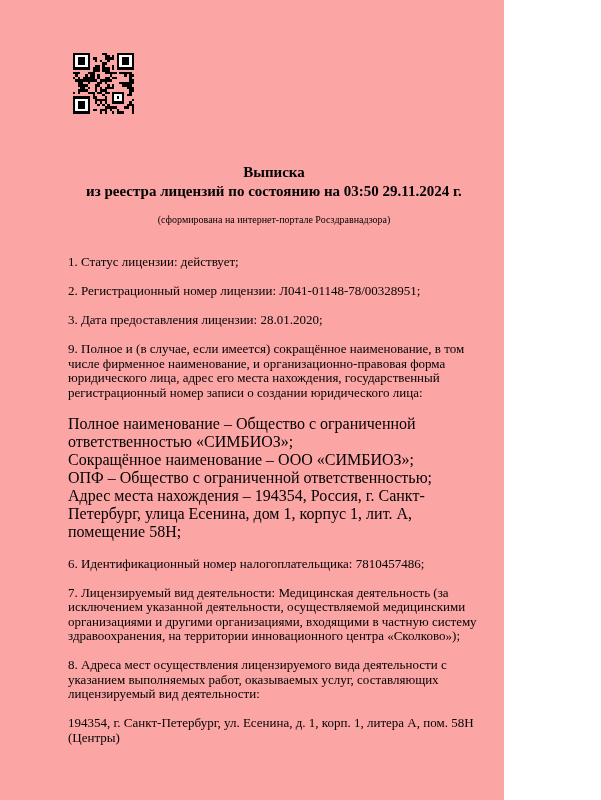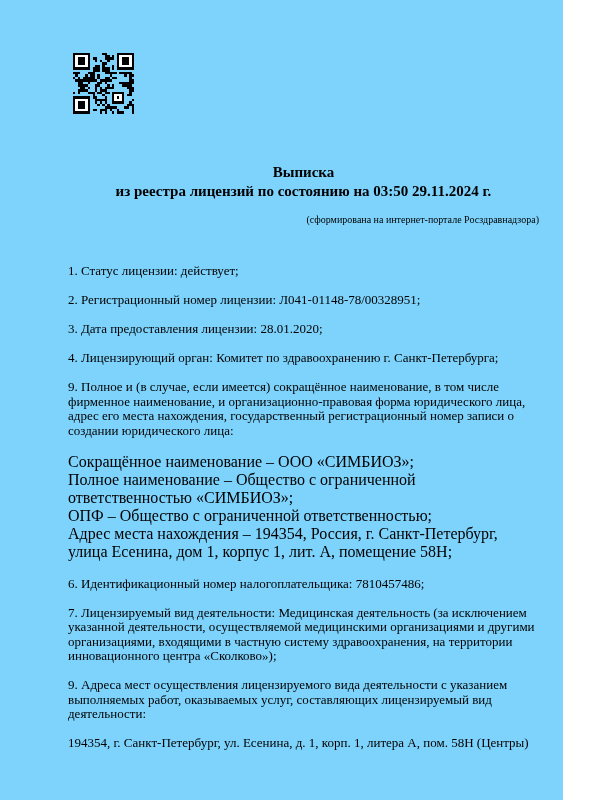--- a/index.html
+++ b/index.html
@@ -2,23 +2,23 @@
 <html lang="ru"><head>
 <meta charset="utf-8">
 <style>
   html, body {
     margin: 0;
     padding: 0;
     background: #ffffff;
   }
   .page {
     position: relative;
-    width: 563px;
+    width: 504px;
     height: 800px;
-    background: #7dd3fc;
+    background: #fca5a5;
     color: #000000;
     font-family: "Liberation Serif", serif;
     overflow: hidden;
   }
   .qr {
     position: absolute;
     left: 73px;
     top: 52px;
     width: 61px;
     height: 62px;
@@ -32,33 +32,33 @@
     box-sizing: border-box;
     padding: 163px 24px 0 68px;
   }
   .title {
     text-align: center;
     font-weight: bold;
     font-size: 15px;
     line-height: 18.5px;
   }
   .subtitle {
-    text-align: right;
+    text-align: center;
     font-size: 10px;
     line-height: 12px;
     margin-top: 14px;
   }
   .para {
     margin: 14.5px 0 0 0;
     font-size: 13px;
     line-height: 14.5px;
     text-align: left;
   }
   .para.first {
-    margin-top: 38px;
+    margin-top: 29px;
   }
 </style>
 </head>
 <body>
 
 <div class="page">
 
   <div class="qr">
     <svg viewBox="0 0 25 25" shape-rendering="crispEdges">
         <rect x="12" y="0" width="1" height="1" fill="#000"></rect>
@@ -278,34 +278,33 @@
     </div>
 
     <div class="subtitle">(сформирована на интернет-портале Росздравнадзора)</div>
 
     <p class="para first">1. Статус лицензии: действует;</p>
 
     <p class="para">2. Регистрационный номер лицензии: Л041-01148-78/00328951;</p>
 
     <p class="para">3. Дата предоставления лицензии: 28.01.2020;</p>
 
-    <p class="para">4. Лицензирующий орган: Комитет по здравоохранению г. Санкт-Петербурга;</p>
 
     <p class="para">9. Полное и (в случае, если имеется) сокращённое наименование, в том числе фирменное наименование, и организационно-правовая форма юридического лица, адрес его места нахождения, государственный регистрационный номер записи о создании юридического лица:</p>
 
     <p class="para">
       </p>
+      <div>Полное наименование – Общество с ограниченной ответственностью «СИМБИОЗ»;</div>
       <div>Сокращённое наименование – ООО «СИМБИОЗ»;</div>
-      <div>Полное наименование – Общество с ограниченной ответственностью «СИМБИОЗ»;</div>
       <div>ОПФ – Общество с ограниченной ответственностью;</div>
       <div>Адрес места нахождения – 194354, Россия, г. Санкт-Петербург, улица Есенина, дом 1, корпус 1, лит. А, помещение 58Н;</div>
     <p></p>
 
     <p class="para">6. Идентификационный номер налогоплательщика: 7810457486;</p>
 
     <p class="para">7. Лицензируемый вид деятельности: Медицинская деятельность (за исключением указанной деятельности, осуществляемой медицинскими организациями и другими организациями, входящими в частную систему здравоохранения, на территории инновационного центра «Сколково»);</p>
 
-    <p class="para">9. Адреса мест осуществления лицензируемого вида деятельности с указанием выполняемых работ, оказываемых услуг, составляющих лицензируемый вид деятельности:</p>
+    <p class="para">8. Адреса мест осуществления лицензируемого вида деятельности с указанием выполняемых работ, оказываемых услуг, составляющих лицензируемый вид деятельности:</p>
 
     <p class="para">194354, г. Санкт-Петербург, ул. Есенина, д. 1, корп. 1, литера А, пом. 58Н (Центры)</p>
 
   </div>
 </div>
 
 </body></html>

